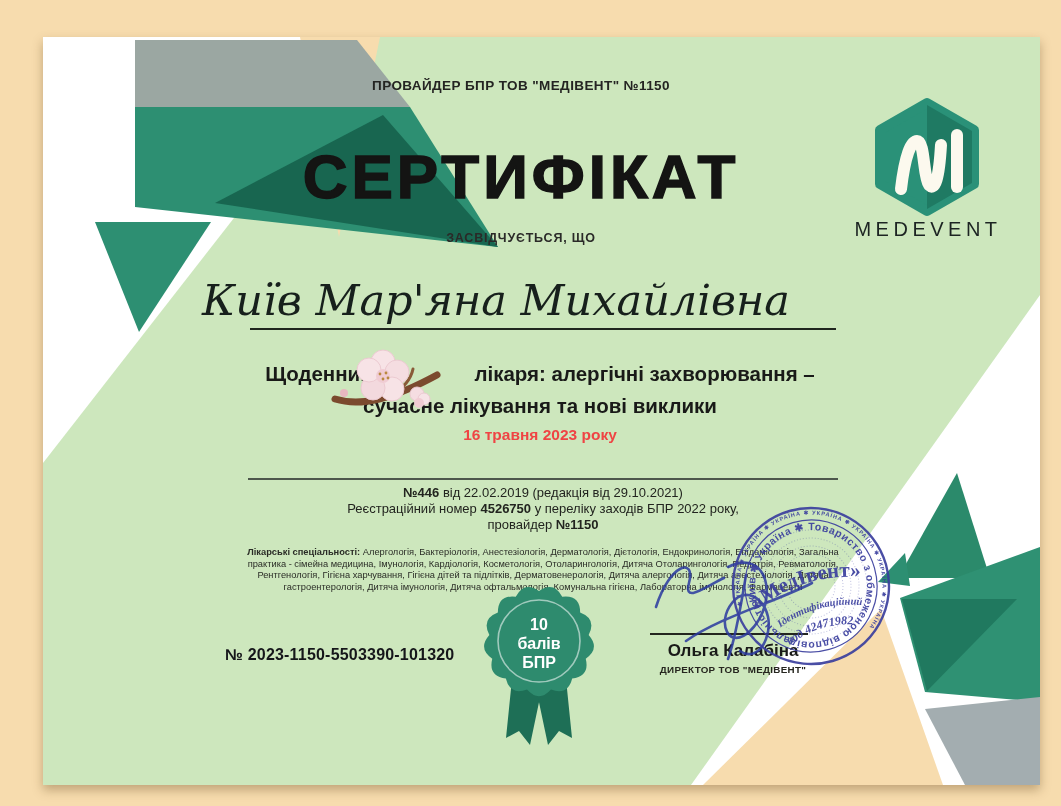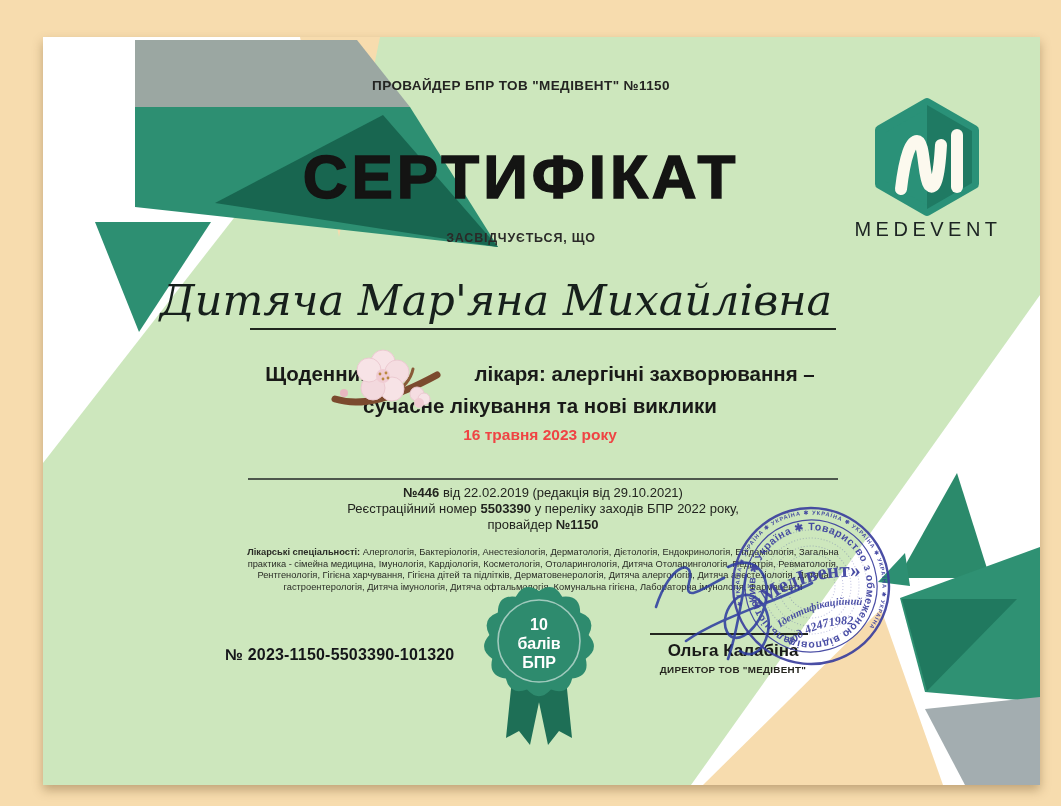--- a/index.html
+++ b/index.html
@@ -98,21 +98,21 @@
     <polygon points="835,545 862,516 867,549" fill="#2d8f72"></polygon>
     <polygon points="857,561 997,510 997,665 882,655" fill="#2f9173"></polygon>
     <polygon points="859,562 974,562 884,654" fill="#20795f"></polygon>
     <polygon points="882,672 997,660 997,748 922,748" fill="#a3adb0"></polygon>
   </svg>
 
   <div class="abs ctr z2 provider-line">ПРОВАЙДЕР БПР ТОВ "МЕДІВЕНТ" №1150</div>
   <div class="abs ctr z2 cert-title">СЕРТИФІКАТ</div>
   <div class="abs ctr z2 certifies">ЗАСВІДЧУЄТЬСЯ, ЩО</div>
 
-  <div class="abs ctr z2 recipient">Дитяча Мар'яна Михайлівна</div>
+  <div class="abs ctr z2 recipient">Київ Мар'яна Михайлівна</div>
   <div class="abs z2 name-underline"></div>
 
   <div class="abs sem1 z2">
     <span>Щоденник</span>
     <span class="sem-gap"></span>
     <span>лікаря: алергічні захворювання –</span>
   </div>
   <div class="abs ctr z2 sem2">сучасне лікування та нові виклики</div>
   <div class="abs ctr z2 sem-date">16 травня 2023 року</div>
 
@@ -135,21 +135,21 @@
       <circle cx="86" cy="47" r="7" fill="#f5dde1" stroke="#eccad1" stroke-width="1"></circle>
       <circle cx="93" cy="52" r="6" fill="#f7e3e6" stroke="#eccad1" stroke-width="1"></circle>
       <circle cx="88" cy="56" r="5" fill="#f0ccd3"></circle>
     </g>
     <circle cx="13" cy="46" r="4" fill="#e8b7c0"></circle>
   </svg>
 
   <div class="abs z2 divider2"></div>
   <div class="abs ctr z2 legal">
     <div><b>№446</b><span> від 22.02.2019 (редакція від 29.10.2021)</span></div>
-    <div><span>Реєстраційний номер </span><b>5503390</b><span> у переліку заходів БПР 2022 року,</span></div>
+    <div><span>Реєстраційний номер </span><b>4526750</b><span> у переліку заходів БПР 2022 року,</span></div>
     <div><span>провайдер </span><b>№1150</b></div>
   </div>
 
   <div class="abs ctr z2 specialties"><b>Лікарські спеціальності:</b><span> Алергологія, Бактеріологія, Анестезіологія, Дерматологія, Дієтологія, Ендокринологія, Епідеміологія, Загальна практика - сімейна медицина, Імунологія, Кардіологія, Косметологія, Отоларингологія, Дитяча Отоларингологія, Педіатрія, Ревматологія, Рентгенологія, Гігієна харчування, Гігієна дітей та підлітків, Дерматовенерологія, Дитяча алергологія, Дитяча анестезіологія, Дитяча гастроентерологія, Дитяча імунологія, Дитяча офтальмологія, Комунальна гігієна, Лабораторна імунологія, Фармацевти</span></div>
 
   <div class="abs z2 cert-number">№ 2023-1150-5503390-101320</div>
 
   <svg class="abs badge-svg" viewBox="0 0 130 170" aria-hidden="true">
     <path d="M 38,96 L 68,105 L 56,162 L 45,148 L 32,155 Z" fill="#1e6f56"></path>
     <path d="M 92,96 L 62,105 L 74,162 L 85,148 L 98,155 Z" fill="#1e6f56"></path>

